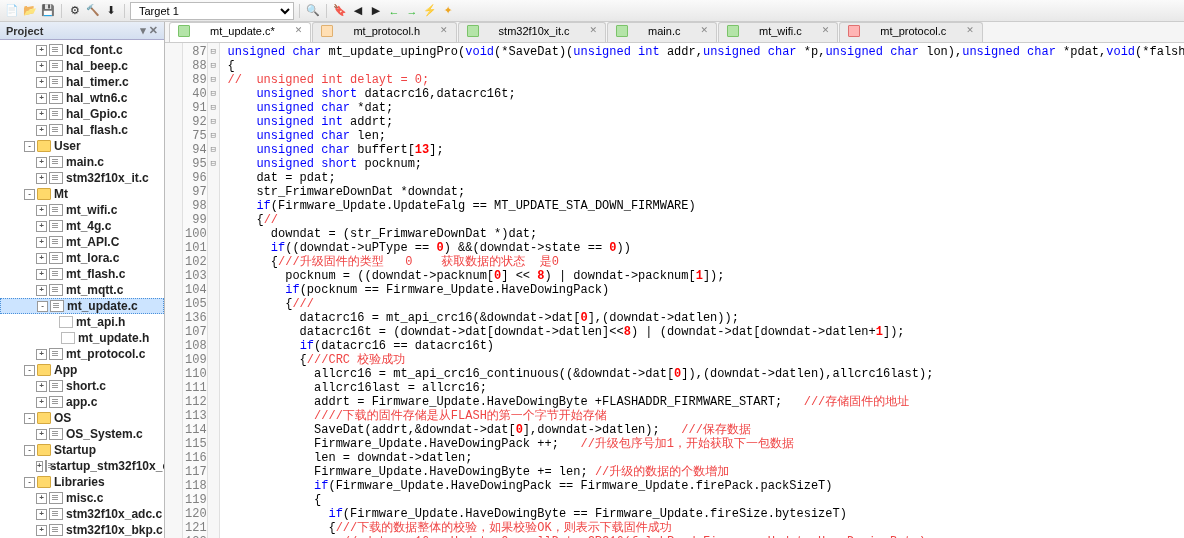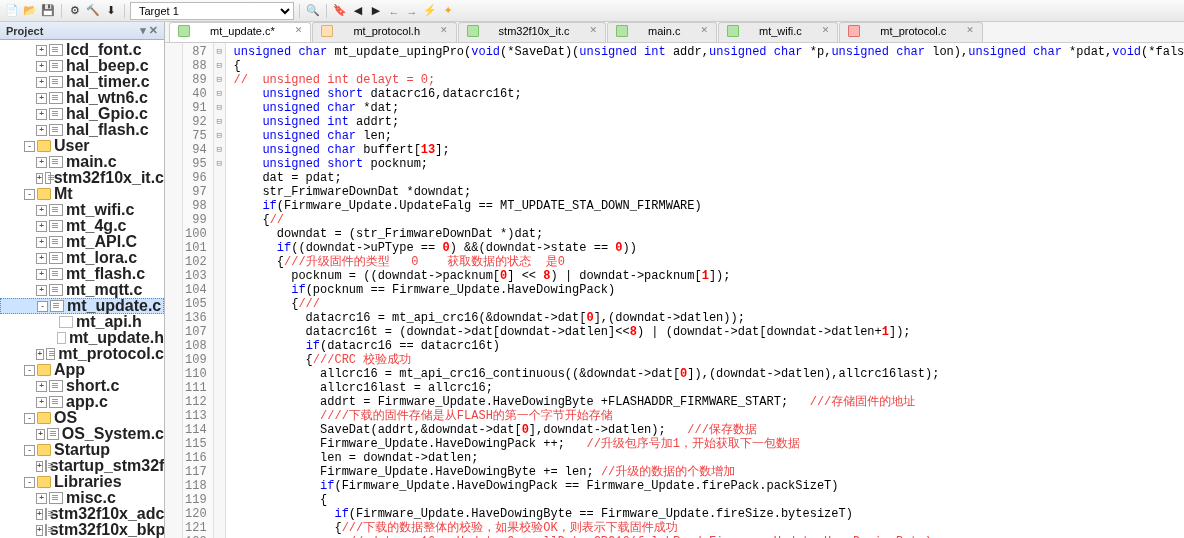--- a/index.html
+++ b/index.html
@@ -15,33 +15,33 @@
 .tree { flex: 1; overflow-y: auto; overflow-x: hidden; padding: 2px 0; }
 .tree-item { display: flex; align-items: center; height: 16px; padding-left: 4px; cursor: pointer; white-space: nowrap; }
 .tree-item.selected { background: #cce4ff; border: 1px dotted #4a90d9; }
 .expander { width: 11px; height: 11px; border: 1px solid #999; display: inline-flex; align-items: center; justify-content: center; font-size: 8px; line-height: 1; margin-right: 2px; background: #fff; color: #555; }
 .expander.none { border: none; background: none; }
 .ficon { width: 14px; height: 12px; margin-right: 3px; display: inline-block; }
 .ficon.folder { background: #ffd96b; border: 1px solid #d4a840; border-radius: 1px; }
 .ficon.cfile { background: #fff; border: 1px solid #999; position: relative; }
 .ficon.cfile::after { content: ''; position: absolute; left: 2px; top: 2px; width: 6px; height: 1px; background: #999; box-shadow: 0 2px 0 #999, 0 4px 0 #999; }
 .ficon.hfile { background: #fff; border: 1px solid #bbb; }
-.tree-label { font-size: 16px; color: #222; }
+.tree-label { font-size: 12px; color: #222; }
 .editor-area { flex: 1; display: flex; flex-direction: column; background: #fff; position: relative; }
 .tabs { height: 21px; background: #f5f5f5; border-bottom: 1px solid #ccc; display: flex; align-items: flex-end; padding-left: 4px; gap: 1px; }
 .tab { height: 20px; padding: 2px 8px; background: #ebebeb; border: 1px solid #ccc; border-bottom: none; border-radius: 3px 3px 0 0; font-size: 11px; display: flex; align-items: flex-start; gap: 20px; cursor: pointer; }
 .tab.active { background: #fff; }
 .tab-icon { width: 12px; height: 12px; display: inline-block; border-radius: 1px; }
 .tab-icon.c { background: #b4e4a8; border: 1px solid #7bc36a; }
 .tab-icon.h { background: #ffdfb4; border: 1px solid #e0b070; }
 .tab-icon.red { background: #ffb4b4; border: 1px solid #e07070; }
 .tab-x { color: #888; font-size: 9px; }
 .code-wrap { flex: 1; display: flex; overflow: auto; font-family: "Courier New", monospace; font-size: 12px; line-height: 14px; }
 .gutter { width: 18px; background: #f7f7f7; border-right: 1px solid #e0e0e0; }
-.linenums { background: #fafafa; border-right: 1px solid #e0e0e0; padding: 2px 6px 2px 2px; text-align: right; color: #808080; user-select: none; }
+.linenums { background: #fafafa; border-right: 1px solid #e0e0e0; padding: 2px 0 2px 2px; text-align: right; color: #808080; user-select: none; }
 .code { flex: 1; padding: 2px 0 2px 8px; white-space: pre; color: #000; }
 .kw { color: #0000ff; }
 .cm { color: #ef4444; }
 .num { color: #ff0000; font-weight: bold; }
 .fold { width: 12px; background: #f7f7f7; border-right: 1px solid #e0e0e0; padding: 2px 0; text-align: center; color: #888; font-size: 9px; line-height: 14px; }
 </style>
 </head>
 <body>
 
 <div class="toolbar">

